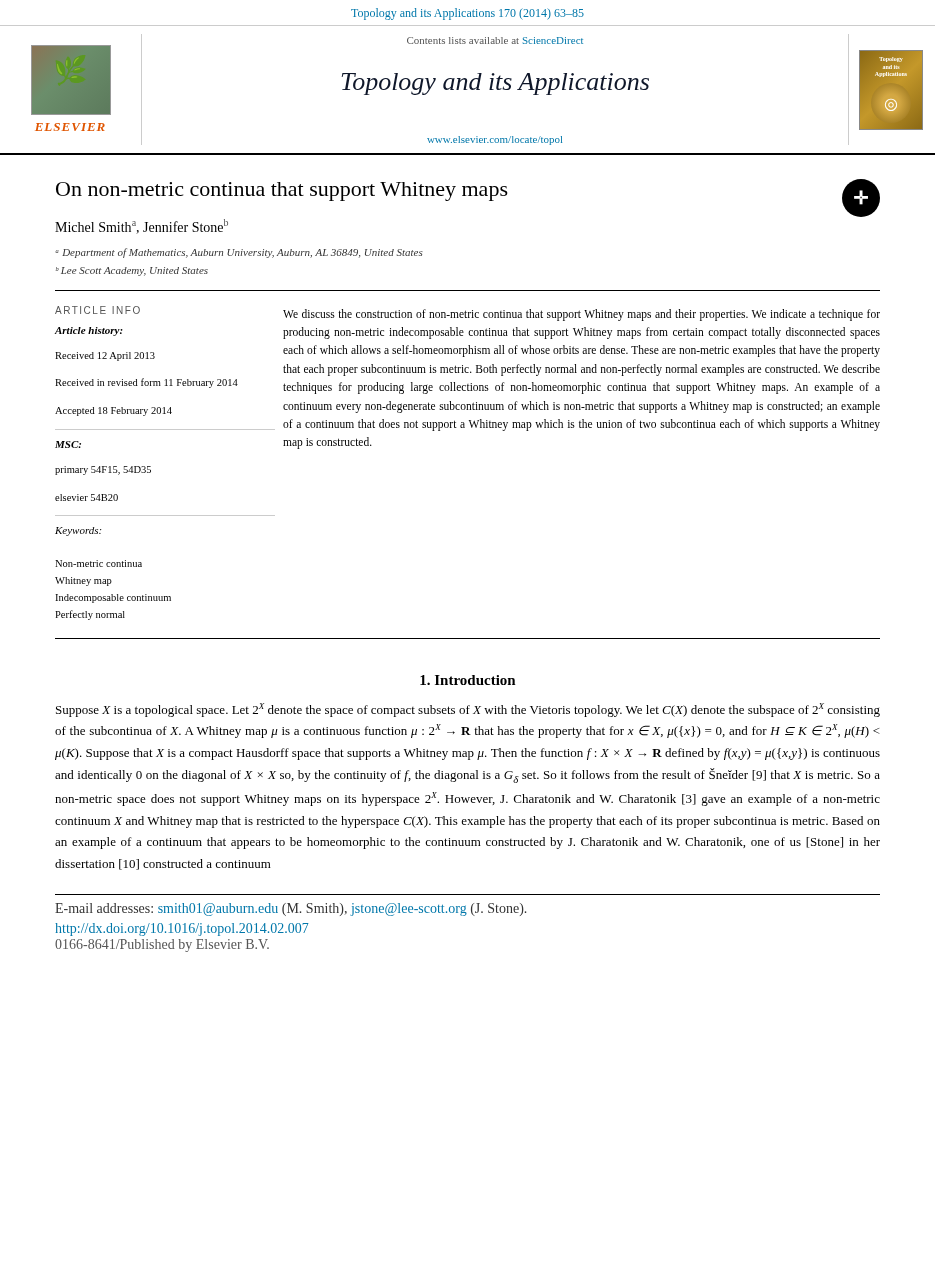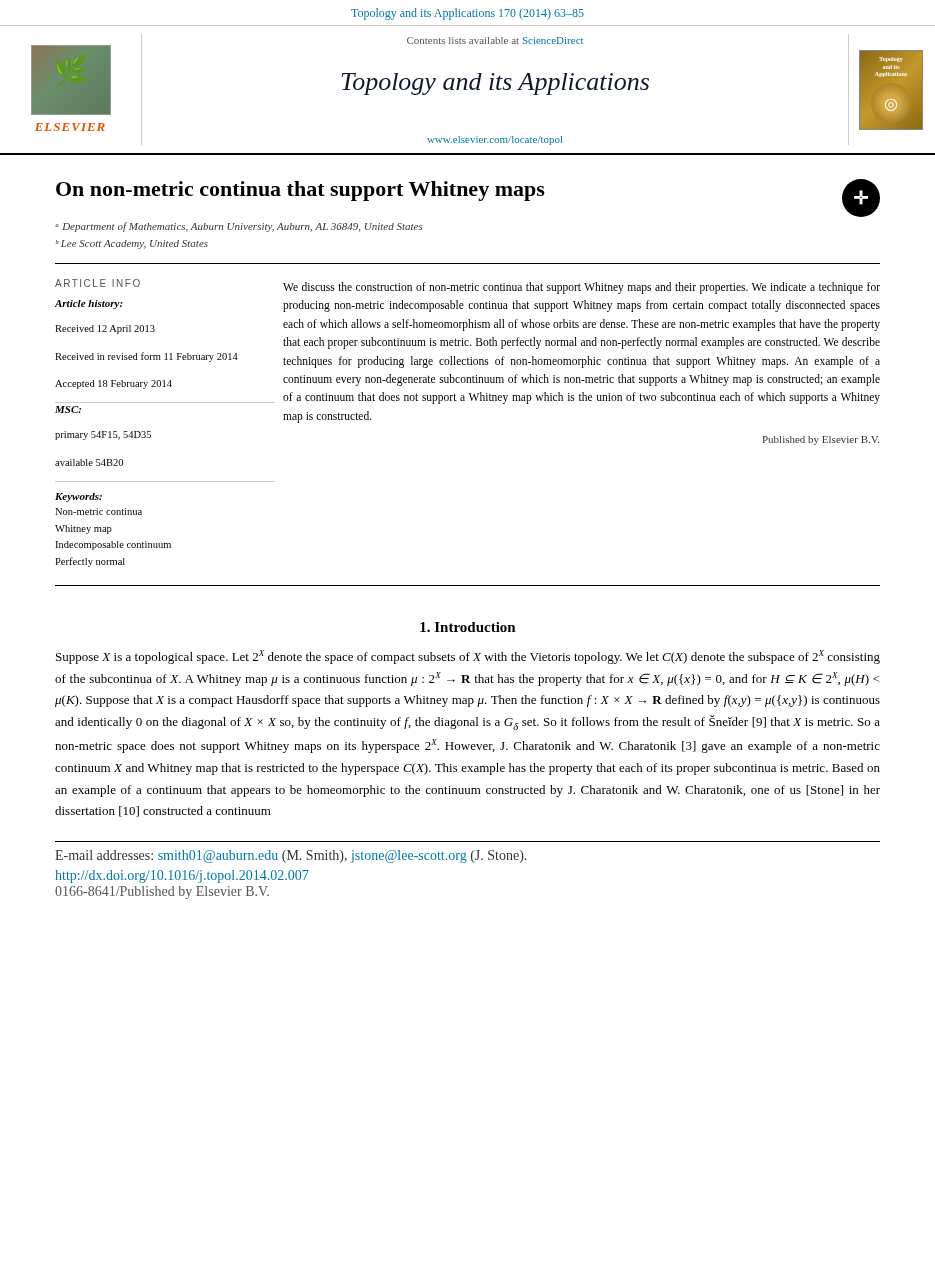--- a/index.html
+++ b/index.html
@@ -142,21 +142,21 @@
     }
 
     
     .paper-header {
       padding: 20px 0 10px;
       border-bottom: 1px solid #000;
       margin-bottom: 14px;
     }
     .paper-title {
       font-size: 22px;
-      font-weight: bold;
+      font-weight: normal;
       color: #000;
       line-height: 1.3;
       margin-bottom: 14px;
     }
     .crossmark {
       float: right;
       margin-left: 10px;
       margin-top: 4px;
     }
     .crossmark-icon {
@@ -227,39 +227,39 @@
       margin-bottom: 3px;
     }
     .ah-row {
       font-size: 10.5px;
       line-height: 1.5;
       margin-top: 12px;
     }
 
     .msc-section {
       margin-bottom: 10px;
-      padding-top: 0;
+      padding-top: 8px;
       border-top: 1px solid #ccc;
     }
     .msc-title {
       font-style: italic;
       font-size: 11px;
       font-weight: bold;
       margin-bottom: 2px;
     }
 
     .keywords-section {
       padding-top: 8px;
       border-top: 1px solid #ccc;
     }
     .kw-title {
       font-style: italic;
       font-size: 11px;
-      font-weight: bold;
-      margin-bottom: 2px;
+      font-weight: normal;
+      margin-bottom: 20px;
     }
     .kw-item {
       font-size: 10.5px;
       line-height: 1.6;
     }
 
     .abstract-text {
       font-size: 11.5px;
       line-height: 1.6;
       text-align: justify;
@@ -356,20 +356,23 @@
   </div>
 </div>
 
 <div class="main-content">
 
   <div class="paper-header">
     <div class="crossmark">
       <div class="crossmark-icon">✛</div>
     </div>
     <h1 class="paper-title">On non-metric continua that support Whitney maps</h1>
+    <div class="authors">
+      <span>Michel Smith<sup>a</sup>, Jennifer Stone<sup>b</sup></span>
+    </div>
     <div class="affiliations">
       <div>ᵃ Department of Mathematics, Auburn University, Auburn, AL 36849, United States</div>
       <div>ᵇ Lee Scott Academy, United States</div>
     </div>
   </div>
 
   <div class="two-col">
 
     <div class="col-left">
       <div class="section-header">article   info</div>
@@ -377,35 +380,34 @@
       <div class="article-history">
         <div class="ah-title">Article history:</div>
         <div class="ah-row">Received 12 April 2013</div>
         <div class="ah-row">Received in revised form 11 February 2014</div>
         <div class="ah-row">Accepted 18 February 2014</div>
       </div>
 
       <div class="msc-section">
         <div class="msc-title">MSC:</div>
         <div class="ah-row">primary 54F15, 54D35</div>
-        <div class="ah-row">available 54B20</div>
+        <div class="ah-row">elsevier 54B20</div>
       </div>
 
       <div class="keywords-section">
         <div class="kw-title">Keywords:</div>
         <div class="kw-item">Non-metric continua</div>
         <div class="kw-item">Whitney map</div>
         <div class="kw-item">Indecomposable continuum</div>
         <div class="kw-item">Perfectly normal</div>
       </div>
     </div>
 
     <div class="col-right">
       <div class="abstract-text">We discuss the construction of non-metric continua that support Whitney maps and their properties. We indicate a technique for producing non-metric indecomposable continua that support Whitney maps from certain compact totally disconnected spaces each of which allows a self-homeomorphism all of whose orbits are dense. These are non-metric examples that have the property that each proper subcontinuum is metric. Both perfectly normal and non-perfectly normal examples are constructed. We describe techniques for producing large collections of non-homeomorphic continua that support Whitney maps. An example of a continuum every non-degenerate subcontinuum of which is non-metric that supports a Whitney map is constructed; an example of a continuum that does not support a Whitney map which is the union of two subcontinua each of which supports a Whitney map is constructed.</div>
-      <div class="published-by">Published by Elsevier B.V.</div>
     </div>
 
   </div>
 
   <div class="introduction-section">
     <div class="section-title">
       <span>1.</span>
       <span>Introduction</span>
     </div>
     <p class="body-text no-indent">

